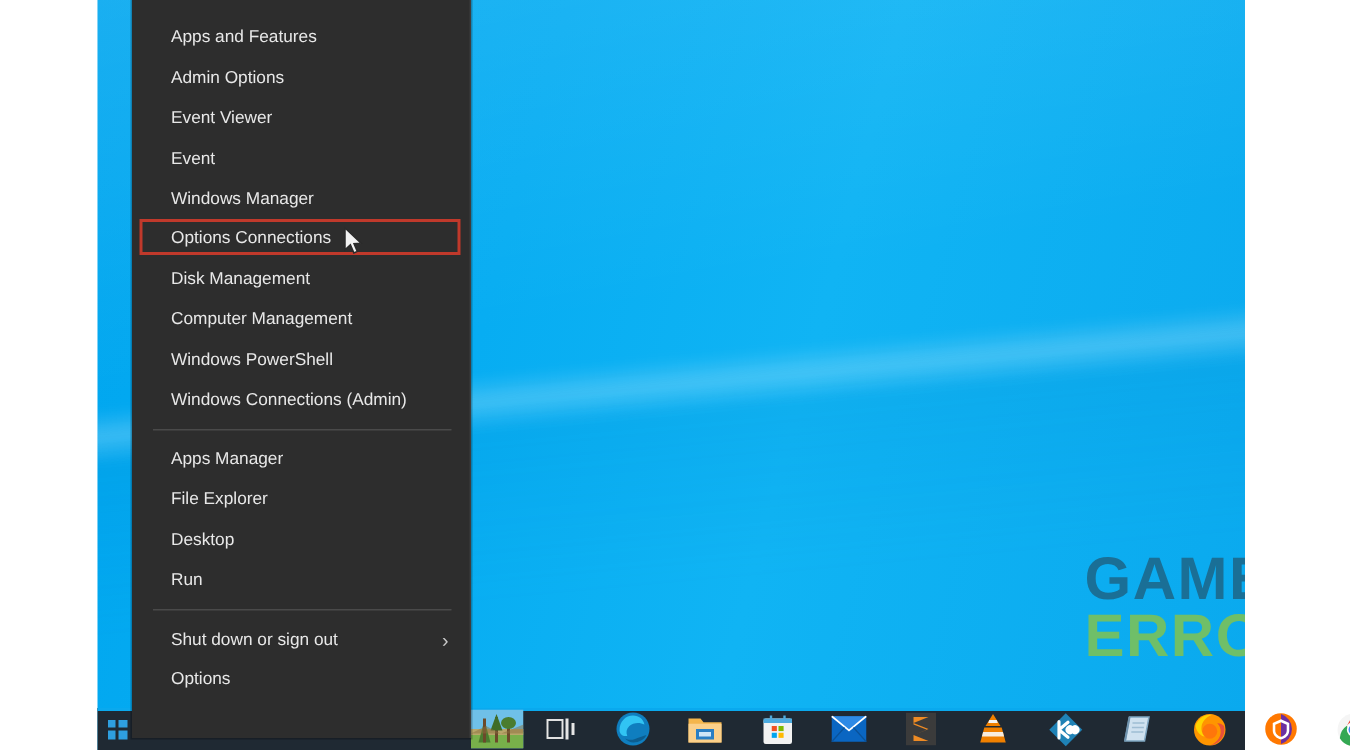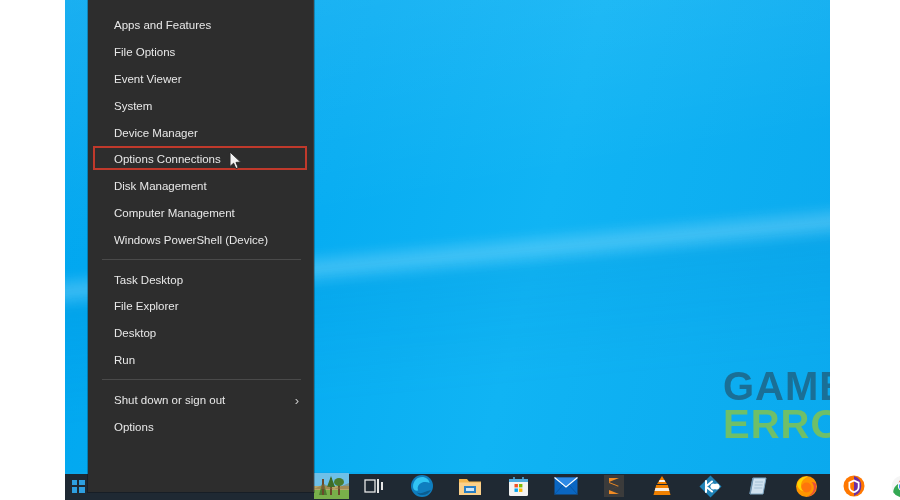--- a/index.html
+++ b/index.html
@@ -336,48 +336,51 @@
     </span>
   </div>
 
   <div id="winx-menu">
     <div class="menu-pad-top"></div>
 
     <div class="menu-item">
       <span class="label">Apps and Features</span>
     </div>
     <div class="menu-item">
-      <span class="label">File Options</span>
+      <span class="label">Admin Options</span>
     </div>
     <div class="menu-item">
       <span class="label">Event Viewer</span>
     </div>
     <div class="menu-item">
-      <span class="label">System</span>
-    </div>
-    <div class="menu-item">
-      <span class="label">Device Manager</span>
+      <span class="label">Event</span>
+    </div>
+    <div class="menu-item">
+      <span class="label">Windows Manager</span>
     </div>
     <div class="menu-item">
       <span class="label">Options Connections</span>
     </div>
     <div class="menu-item">
       <span class="label">Disk Management</span>
     </div>
     <div class="menu-item">
       <span class="label">Computer Management</span>
     </div>
     <div class="menu-item">
-      <span class="label">Windows PowerShell (Device)</span>
+      <span class="label">Windows PowerShell</span>
+    </div>
+    <div class="menu-item">
+      <span class="label">Windows Connections (Admin)</span>
     </div>
 
     <div class="menu-sep"></div>
 
     <div class="menu-item">
-      <span class="label">Task Desktop</span>
+      <span class="label">Apps Manager</span>
     </div>
     <div class="menu-item">
       <span class="label">File Explorer</span>
     </div>
     <div class="menu-item">
       <span class="label">Desktop</span>
     </div>
     <div class="menu-item">
       <span class="label">Run</span>
     </div>

